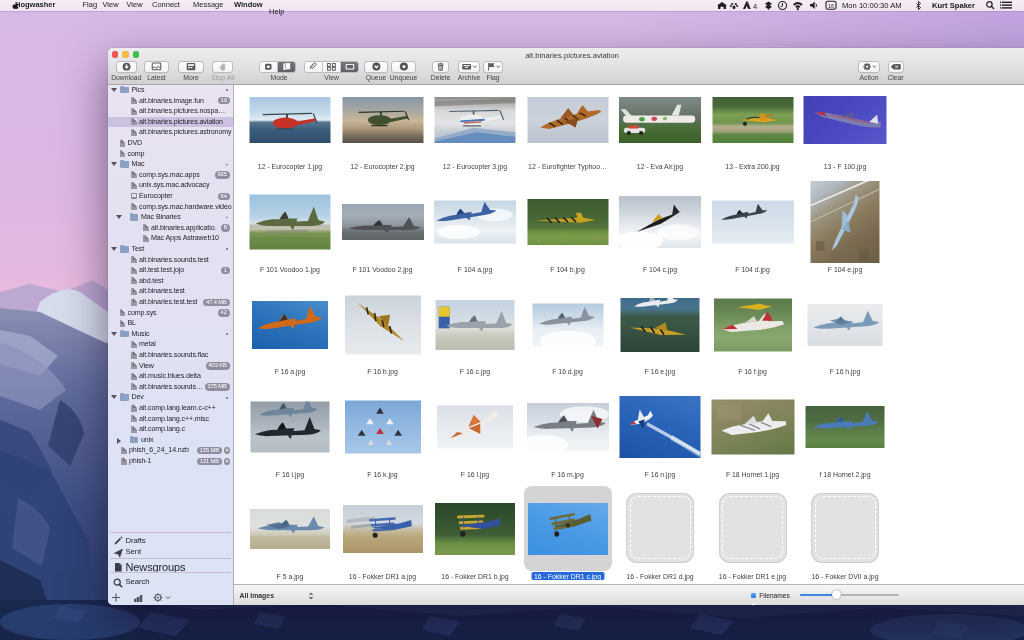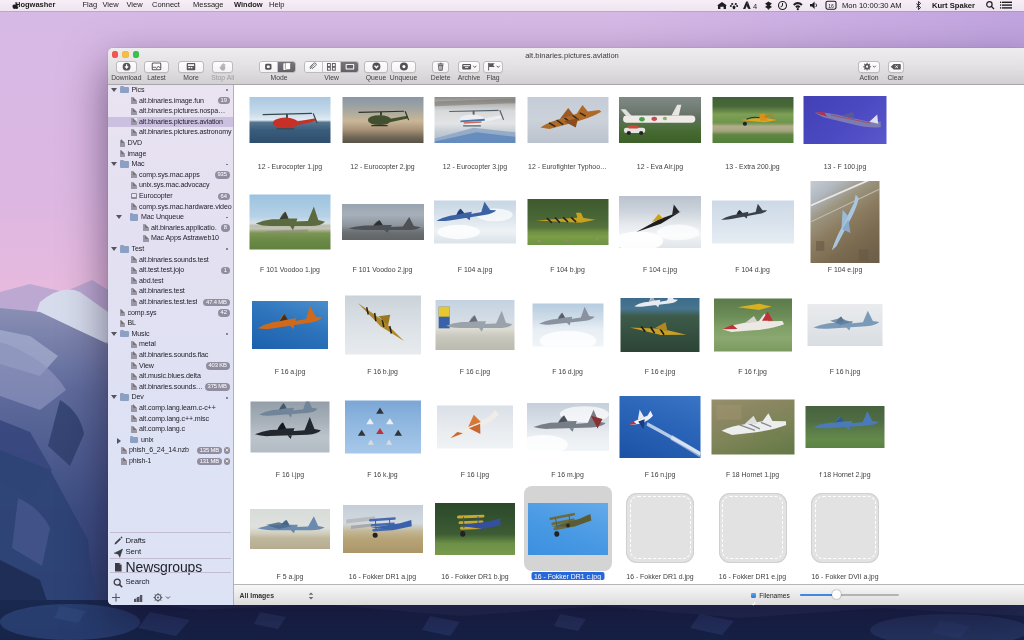--- a/index.html
+++ b/index.html
@@ -125,21 +125,21 @@
         <path d="M11.2 1.2 Q11.4 2.6 10.4 3.6 Q9.4 4.7 8.2 4.5 Q8 3.2 9 2.1 Q10 1.1 11.2 1.2 Z" fill="#1c1c1c"></path>
         <path d="M8.3 5.3 Q9 5.3 10 4.9 Q11.4 4.4 12.4 5.4 Q11 6.3 11 7.9 Q11 9.7 12.7 10.4 Q12.2 11.8 11.4 12.8 Q10.6 13.9 9.6 13.9 Q8.8 13.9 8.2 13.6 Q7.6 13.3 6.9 13.3 Q6.1 13.3 5.5 13.6 Q4.9 14 4.3 13.9 Q3.2 13.9 2.3 12.6 Q1 10.8 1 8.6 Q1 6.9 1.9 5.9 Q2.8 4.9 4.1 4.9 Q4.8 4.9 5.7 5.2 Q6.4 5.5 6.7 5.5 Q7 5.5 8.3 5.3 Z" fill="#1c1c1c"></path>
       </svg>
 <span class="mi" style="left:15px;font-weight:bold;">Hogwasher</span>
 <span class="mi" style="left:82.5px;">Flag</span>
 <span class="mi" style="left:102.5px;">View</span>
 <span class="mi" style="left:126.5px;">View</span>
 <span class="mi" style="left:152px;">Connect</span>
 <span class="mi" style="left:193px;">Message</span>
 <span class="mi" style="left:234px;font-weight:bold;">Window</span>
-<span class="mi" style="left:269px;">Help</span>
+<span class="mi" style="left:269px;margin-top:7px;">Help</span>
 <svg class="abs" style="left:714px;top:0" width="310" height="11" viewBox="0 0 310 11">
 <g fill="#1f1f1f">
 <path d="M5 2 L10 5.5 L9 5.5 L9 9 L6.6 9 L6.6 6.8 L3.4 6.8 L3.4 9 L1 9 L1 5.5 L0 5.5 Z" transform="translate(3 0)"></path>
 <g transform="translate(16 0)">
             <circle cx="2.2" cy="4" r="1.1"></circle>
             <circle cx="5.8" cy="4" r="1.1"></circle>
             <circle cx="0.9" cy="6" r="1"></circle>
             <circle cx="7.1" cy="6" r="1"></circle>
             <path d="M4 5.2 Q6 6.4 5.4 8 Q4.8 9.2 4 9.2 Q3.2 9.2 2.6 8 Q2 6.4 4 5.2 Z"></path>
           </g>
@@ -366,21 +366,21 @@
 <div class="srow" style="top:42.4px">
           <div class="doc" style="left:23px"></div>
           <span class="t" style="left:31px">alt.binaries.pictures.astronomy</span>
         </div>
 <div class="srow" style="top:53px">
           <div class="doc" style="left:11.5px"></div>
           <span class="t" style="left:19.5px">DVD</span>
         </div>
 <div class="srow" style="top:63.6px">
           <div class="doc" style="left:11.5px"></div>
-          <span class="t" style="left:19.5px">image</span>
+          <span class="t" style="left:19.5px">comp</span>
         </div>
 <div class="srow" style="top:74.2px">
           <div class="tri dn" style="left:3.4px"></div>
           <div class="fold" style="left:12px"></div>
           <span class="t" style="left:23.5px">Mac</span>
           <div class="abs" style="right:4.5px;top:4.4px;width:1.8px;height:1.8px;border-radius:50%;background:#6a6a7a"></div>
         </div>
 <div class="srow" style="top:84.8px">
           <div class="doc" style="left:23px"></div>
           <span class="t" style="left:31px;max-width:72.1px;overflow:hidden;display:inline-block">comp.sys.mac.apps</span>
@@ -396,21 +396,21 @@
           <span class="t" style="left:31px;max-width:74.9px;overflow:hidden;display:inline-block">Eurocopter</span>
           <div class="badge" style="right:2.7px">64</div>
         </div>
 <div class="srow" style="top:116.6px">
           <div class="doc" style="left:23px"></div>
           <span class="t" style="left:31px">comp.sys.mac.hardware.video</span>
         </div>
 <div class="srow" style="top:127.2px">
           <div class="tri dn" style="left:8.4px"></div>
           <div class="fold" style="left:21.5px"></div>
-          <span class="t" style="left:33px">Mac Unqueue</span>
+          <span class="t" style="left:33px">Mac Binaries</span>
           <div class="abs" style="right:4.5px;top:4.4px;width:1.8px;height:1.8px;border-radius:50%;background:#6a6a7a"></div>
         </div>
 <div class="srow" style="top:137.8px">
           <div class="doc" style="left:35px"></div>
           <span class="t" style="left:43px;max-width:65.7px;overflow:hidden;display:inline-block">alt.binaries.applicatio…</span>
           <div class="badge" style="right:2.7px">8</div>
         </div>
 <div class="srow" style="top:148.4px">
           <div class="doc" style="left:35px"></div>
           <span class="t" style="left:43px">Mac Apps Astraweb10</span>
@@ -521,21 +521,21 @@
             <path d="M1.5 8.5 L2 6.8 L6.8 2 L8 3.2 L3.2 8 Z M7.4 1.4 L8.6 2.6 L9.3 1.9 Q9.6 1.4 9.1 0.9 Q8.6 0.4 8.1 0.7 Z" fill="#3c3c46"></path>
           </svg>
           <span class="t" style="left:17.5px">Drafts</span>
         </div>
 <div class="srow" style="top:462.2px;font-size:7.8px">
           <svg class="abs" style="left:5px;top:0.6px" width="10" height="10" viewBox="0 0 10 10">
             <path d="M1 5.2 L9.6 1 L6.8 9.4 L5.2 6.2 Z M5.2 6.2 L9.6 1" fill="#3c3c46" stroke="#3c3c46" stroke-width="0.4"></path>
           </svg>
           <span class="t" style="left:17.5px">Sent</span>
         </div>
-<div class="srow" style="top:476.7px;font-size:14px">
+<div class="srow" style="top:476.7px;font-size:11px">
           <svg class="abs" style="left:5px;top:0.6px" width="10" height="10" viewBox="0 0 10 10">
             <path d="M2 1 L6.6 1 L8.6 3 L8.6 9.4 L2 9.4 Z" fill="#3c3c46"></path>
             <path d="M6.6 1 L6.6 3 L8.6 3 Z" fill="#9a97a4"></path>
           </svg>
           <span class="t" style="left:17.5px">Newsgroups</span>
         </div>
 <div class="srow" style="top:492.2px;font-size:7.8px">
           <svg class="abs" style="left:5px;top:0.6px" width="10" height="10" viewBox="0 0 10 10">
             <circle cx="4.2" cy="4.2" r="3" fill="none" stroke="#3c3c46" stroke-width="1.3"></circle>
             <path d="M6.4 6.4 L9.2 9.2" stroke="#3c3c46" stroke-width="1.5"></path>

